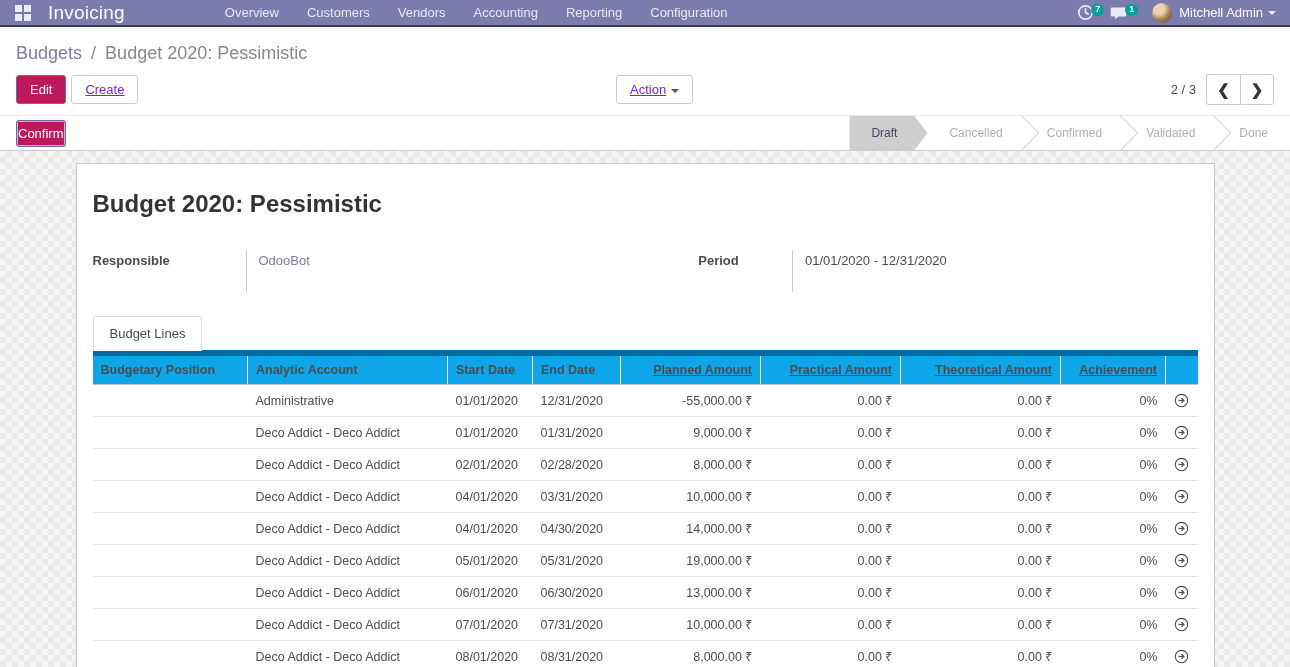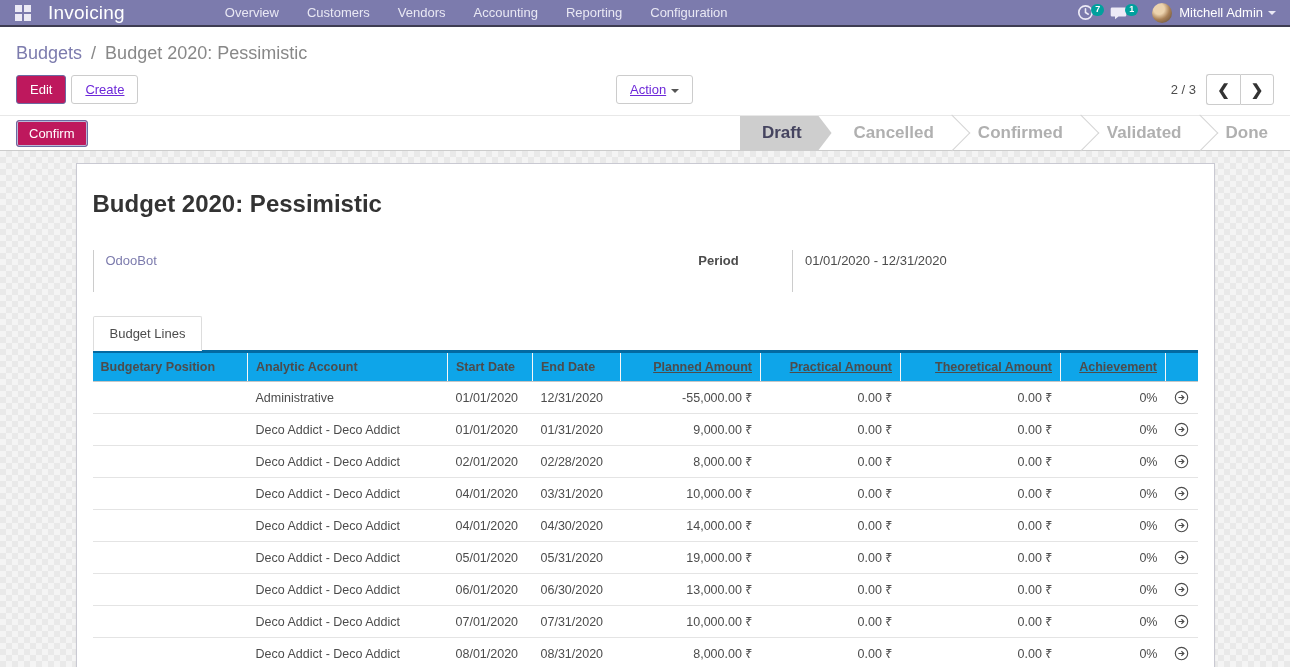--- a/index.html
+++ b/index.html
@@ -46,23 +46,23 @@
   .pager-text { font-size:13px; color:#4c4c4c; margin-right:10px; }
   .pager-group { display:flex; }
   .pager-btn { width:34px; height:31px; background:#fff; border:1px solid #ccc; color:#333;
                font-size:15px; font-weight:bold; display:flex; align-items:center; justify-content:center; cursor:pointer; }
   .pager-btn:first-child { border-radius:3px 0 0 3px; border-right:none; }
   .pager-btn:last-child { border-radius:0 3px 3px 0; }
 
   
   .statusbar { background:#fff; border-top:1px solid #e8e8e8; border-bottom:1px solid #ccc;
                height:36px; display:flex; align-items:center; padding-left:16px; }
-  .statusbar .btn-primary { box-shadow:0 0 0 1px #b9b8d6 inset; padding:5px 12px; }
+  .statusbar .btn-primary { box-shadow:0 0 0 1px #b9b8d6 inset; padding:5px 1px; }
   .steps { margin-left:auto; display:flex; height:100%; }
-  .step { position:relative; font-size:17px; font-weight:bold; color:#b0b0b0; display:flex;
+  .step { position:relative; font-size:12px; font-weight:normal; color:#b0b0b0; display:flex;
           align-items:center; padding:0 22px; cursor:pointer; }
   .step:not(:last-child)::after { content:''; position:absolute; right:-9px; top:50%; width:25px; height:25px;
           transform:translateY(-50%) rotate(45deg); border-top:1px solid #d5d5d5; border-right:1px solid #d5d5d5;
           z-index:2; pointer-events:none; }
   .step.active { background:#cecece; color:#45445f;
           clip-path:polygon(0 0, calc(100% - 13px) 0, 100% 50%, calc(100% - 13px) 100%, 0 100%);
           padding-right:30px; }
   .step.active::after { border:none; }
 
   
@@ -76,21 +76,21 @@
   .sheet-title { font-size:24px; font-weight:bold; color:#333; margin:10px 0 0; }
   .field-grid { display:flex; margin-top:32px; }
   .field-col { width:50%; display:flex; }
   .field-label { width:153px; font-size:13px; font-weight:bold; color:#4c4c4c; padding-top:3px; }
   .field-col:last-child .field-label { width:147px;text-align:center; }
   .field-value { flex:1; border-left:1px solid #ccc; padding:3px 0 0 12px; font-size:13px;
                  color:#4c4c4c; min-height:42px; }
   .field-value.link { color:#7c7bad; cursor:pointer; }
 
   .notebook { margin-top:24px; }
-  .tab-nav { border-bottom:3px solid #0369a1; }
+  .tab-nav { border-bottom:6px solid #0369a1; }
   .tab { display:inline-block; background:#fff; border:1px solid #ddd; border-bottom:1px solid #fff;
          margin-bottom:-1px; padding:9px 16px; font-size:13px; color:#4c4c4c; border-radius:2px 2px 0 0; cursor:pointer; }
 
   table.o-list { width:100%; border-collapse:collapse; table-layout:fixed; }
   .o-list th { background:#0ea5e9; font-size:12.5px; font-weight:bold; color:#4c4c4c; text-align:left;
                padding:7px 8px; border-bottom:1px solid #c6c6c6; cursor:pointer;
                overflow:hidden; white-space:nowrap; }
   .o-list th:not(:first-child) { border-left:1px solid #f7f7f7; }
   .o-list th.num { text-align:right;text-decoration:underline; }
   .o-list td { font-size:12.5px; color:#4c4c4c; padding:7px 8px; border-bottom:1px solid #e4e4e4;
@@ -174,20 +174,21 @@
       <div class="step">Done</div>
     </div>
 </div>
 
 <div class="content">
   <div class="sheet">
     <h1 class="sheet-title">Budget 2020: Pessimistic</h1>
 
     <div class="field-grid">
       <div class="field-col">
+        <div class="field-label">Responsible</div>
         <div class="field-value link">OdooBot</div>
       </div>
       <div class="field-col">
         <div class="field-label">Period</div>
         <div class="field-value">01/01/2020 - 12/31/2020</div>
       </div>
     </div>
 
     <div class="notebook">
       <div class="tab-nav">

